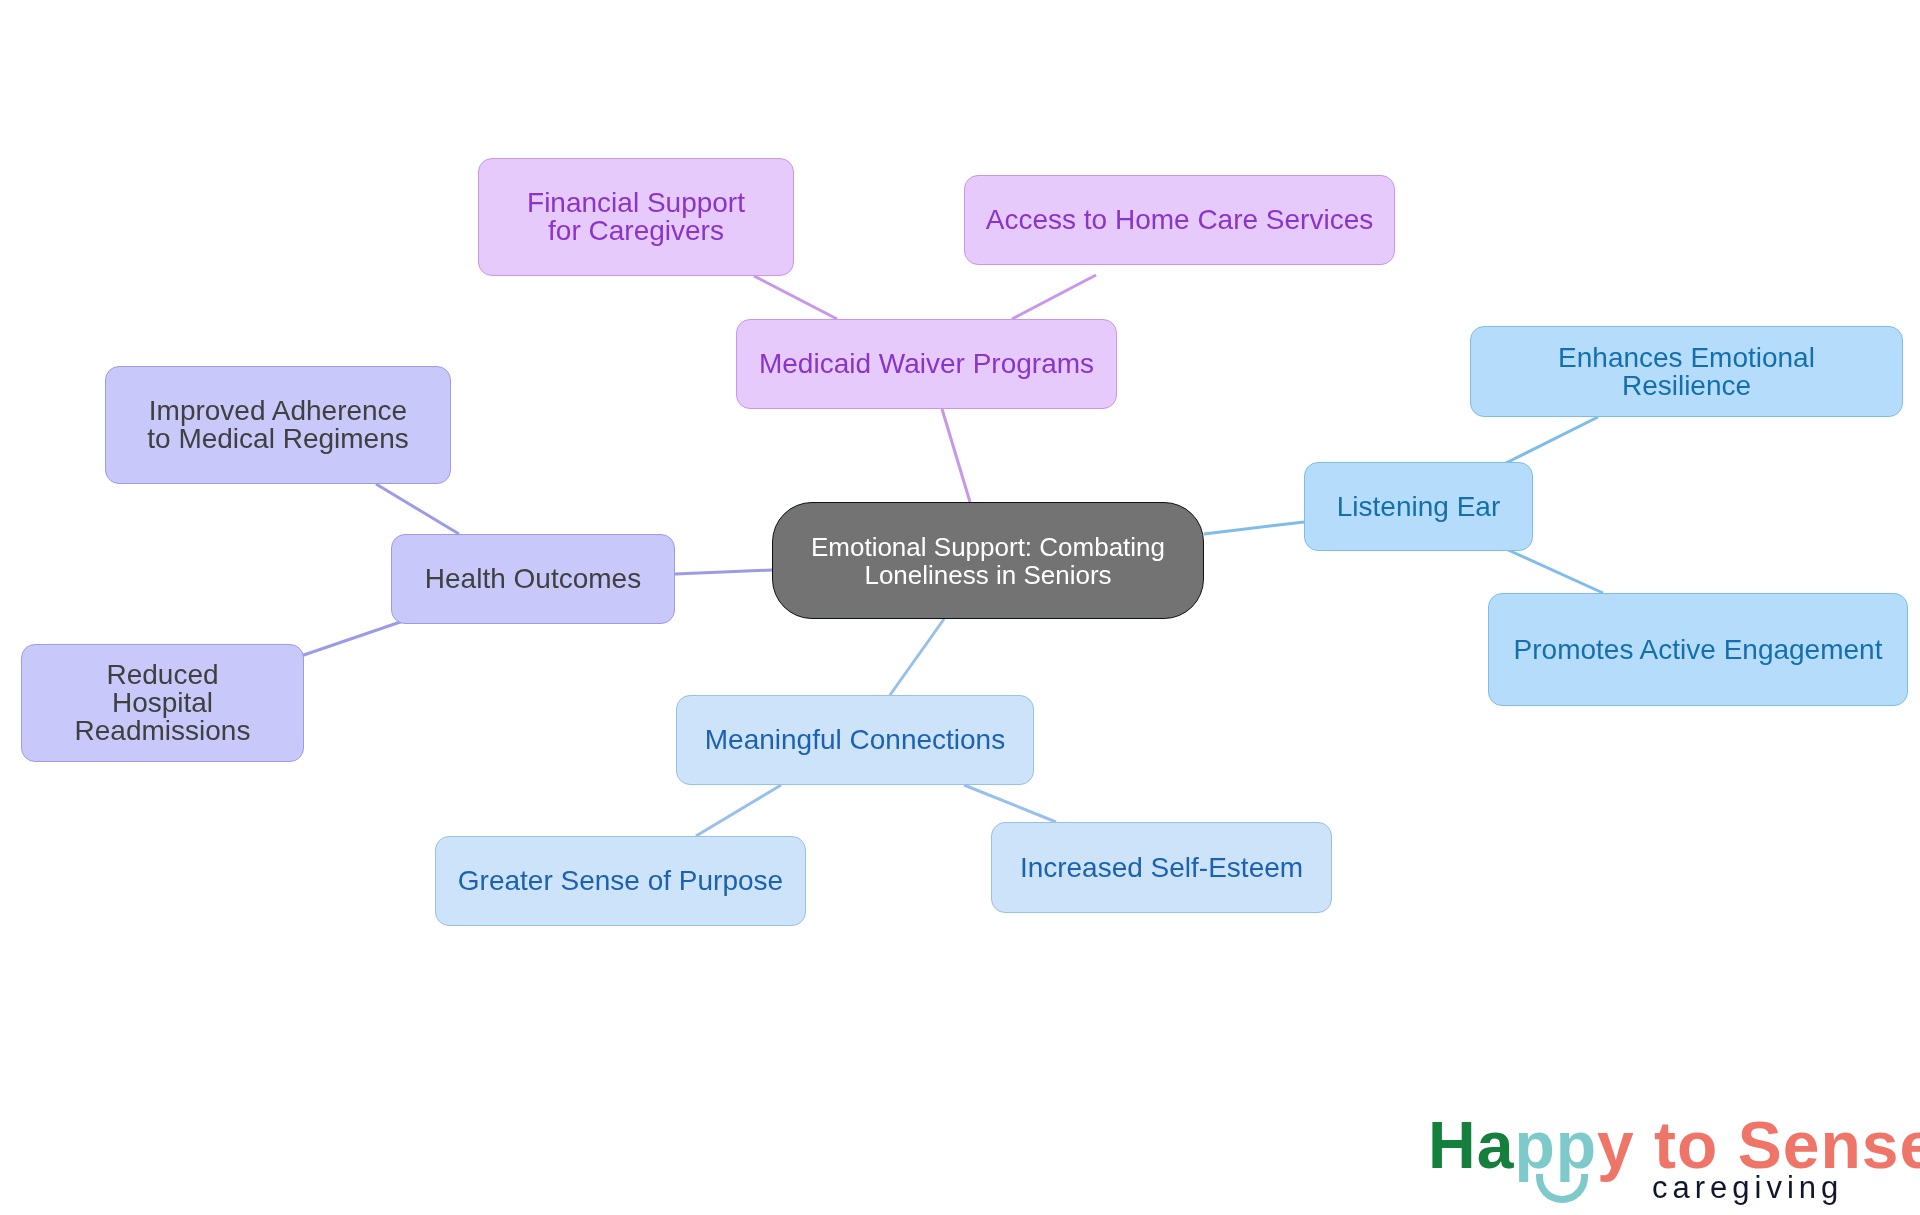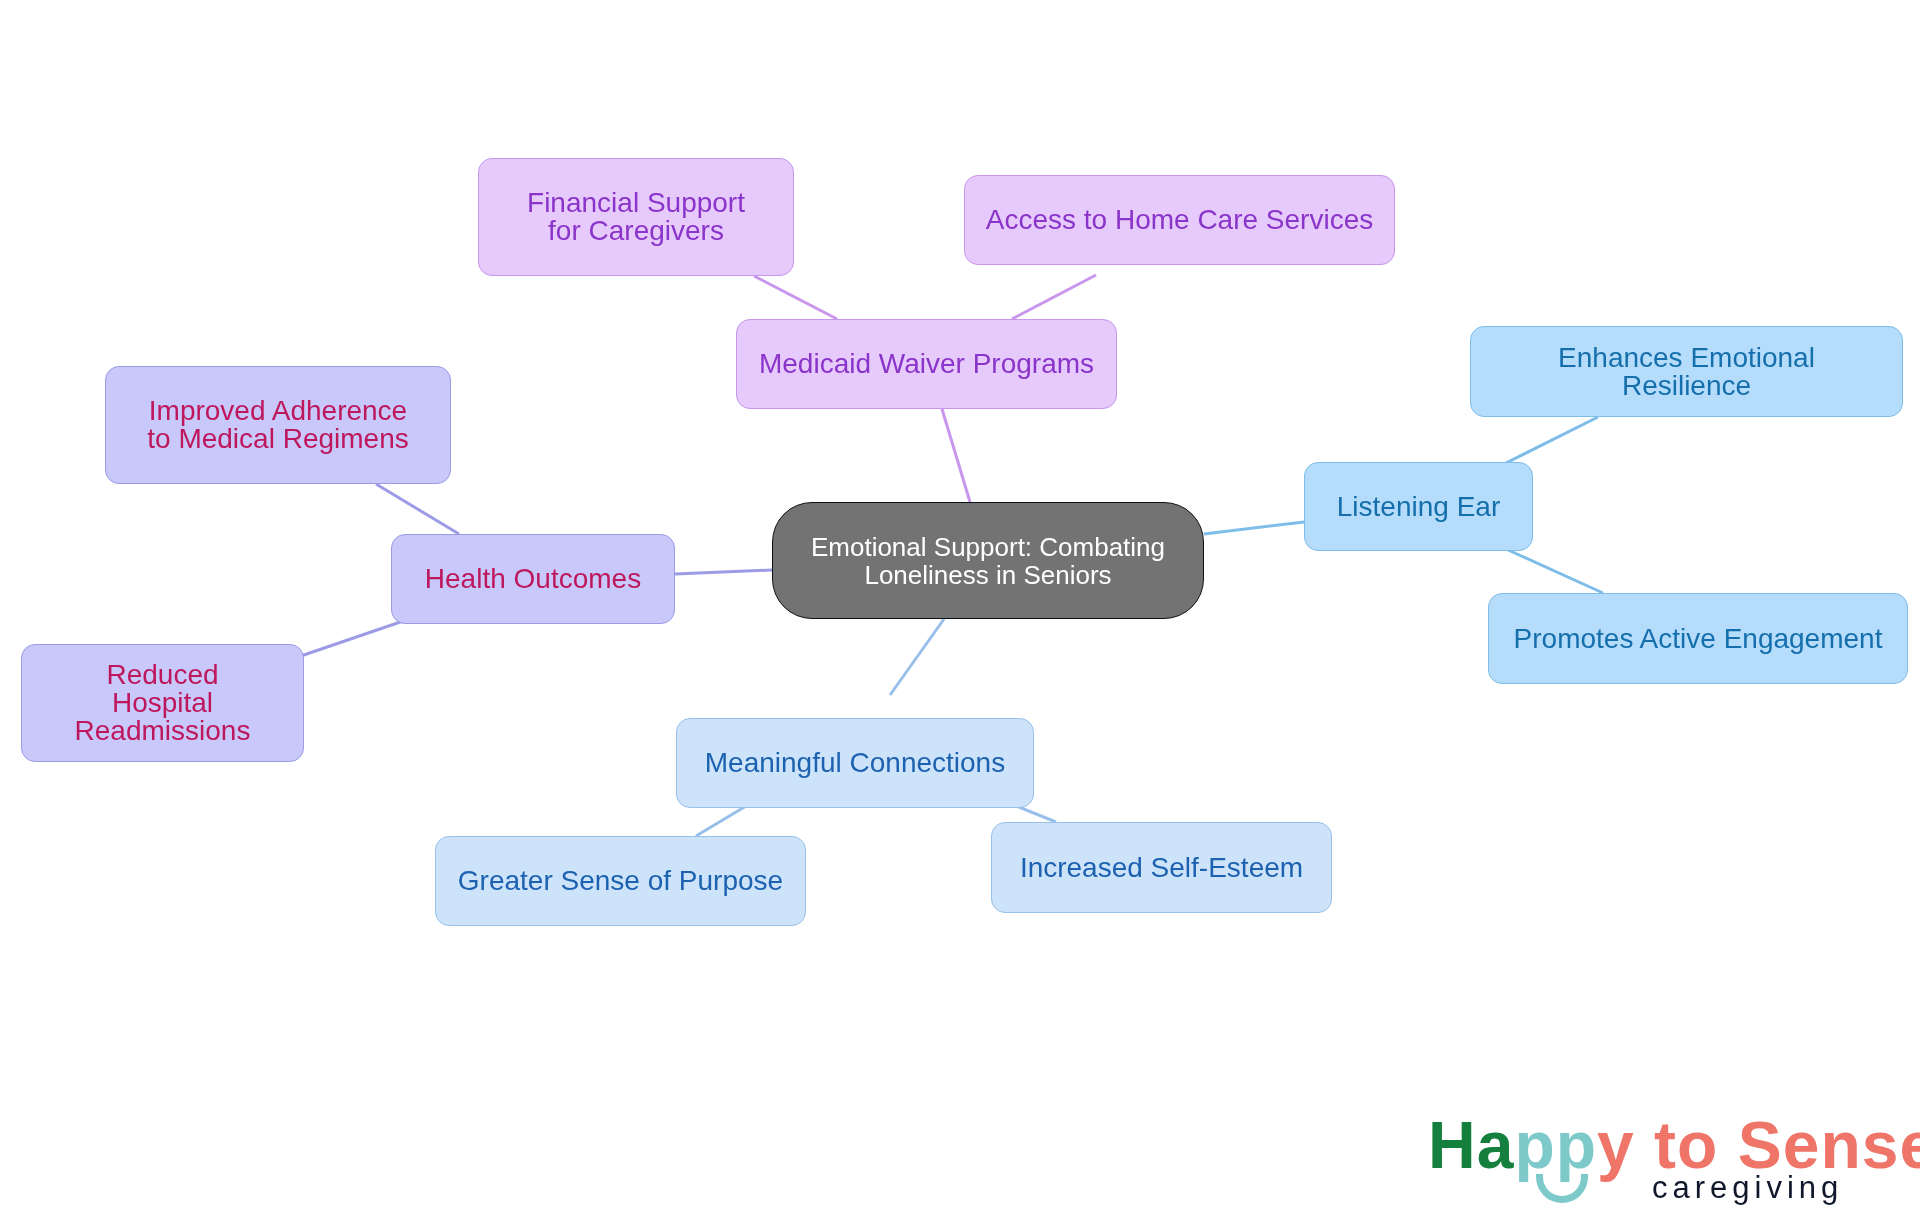--- a/index.html
+++ b/index.html
@@ -5,21 +5,21 @@
   html, body { margin:0; padding:0; background:#ffffff; }
   body { width:1920px; height:1215px; position:relative; overflow:hidden;
          font-family:"Liberation Sans", "DejaVu Sans", sans-serif; }
   #edges { position:absolute; left:0; top:0; width:1920px; height:1215px; }
   .node { position:absolute; box-sizing:border-box; display:flex; align-items:center;
           justify-content:center; text-align:center; border-radius:14px; border:1.5px solid;
           font-size:28px; line-height:28px; padding:0 20px; }
   .node.center { background:#737373; border-color:#0c1119; color:#ffffff; border-radius:40px; }
   .node.purple { background:#e7cafc; border-color:#c896ec; color:#8a34c9; }
   .node.sky    { background:#b5ddfb; border-color:#7fbde9; color:#146fac; }
-  .node.indigo { background:#c8c8fa; border-color:#9c9ce6; color:#be185d;text-align:center; }
+  .node.indigo { background:#c8c8fa; border-color:#9c9ce6; color:#404040;text-align:center; }
   .node.lightblue { background:#cde3fa; border-color:#98c0ea; color:#1c62b0; }
   #logo { position:absolute; left:1428px; top:1112px; width:460px; height:96px; }
   #logo .title { position:absolute; left:0; top:0; font-weight:bold; font-size:66px; line-height:66px;
                  letter-spacing:1px; white-space:nowrap; }
   #logo .sub { position:absolute; left:224px; top:60px; font-size:31px; letter-spacing:5px; line-height:32px; }
   #logo .smile { position:absolute; left:108px; top:62px; width:38px; height:22px;
                  border:7px solid; border-top:none; border-radius:0 0 26px 26px; }
 </style>
 </head>
 <body>
@@ -57,35 +57,35 @@
 <div class="node purple" style="left:964px; top:175px; width:431px; height:90px;">
   <span>Access to Home Care Services</span>
 </div>
 
 <div class="node sky" style="left:1304px; top:462px; width:229px; height:89px;">
   <span>Listening Ear</span>
 </div>
 <div class="node sky" style="left:1470px; top:326px; width:433px; height:91px;">
   <span>Enhances Emotional Resilience</span>
 </div>
-<div class="node sky" style="left:1488px; top:593px; width:420px; height:91px;">
+<div class="node sky" style="left:1488px; top:593px; width:420px; height:113px;">
   <span>Promotes Active Engagement</span>
 </div>
 
 <div class="node indigo" style="left:391px; top:534px; width:284px; height:90px;">
   <span>Health Outcomes</span>
 </div>
 <div class="node indigo" style="left:105px; top:366px; width:346px; height:118px; padding:0 30px;">
   <span>Improved Adherence to Medical Regimens</span>
 </div>
 <div class="node indigo" style="left:21px; top:644px; width:283px; height:118px; padding:0 38px;">
   <span>Reduced Hospital Readmissions</span>
 </div>
 
-<div class="node lightblue" style="left:676px; top:718px; width:358px; height:90px;text-align:center;">
+<div class="node lightblue" style="left:676px; top:695px; width:358px; height:90px;text-align:center;">
   <span>Meaningful Connections</span>
 </div>
 <div class="node lightblue" style="left:435px; top:836px; width:371px; height:90px;">
   <span>Greater Sense of Purpose</span>
 </div>
 <div class="node lightblue" style="left:991px; top:822px; width:341px; height:91px;">
   <span>Increased Self-Esteem</span>
 </div>
 
 <div id="logo">

